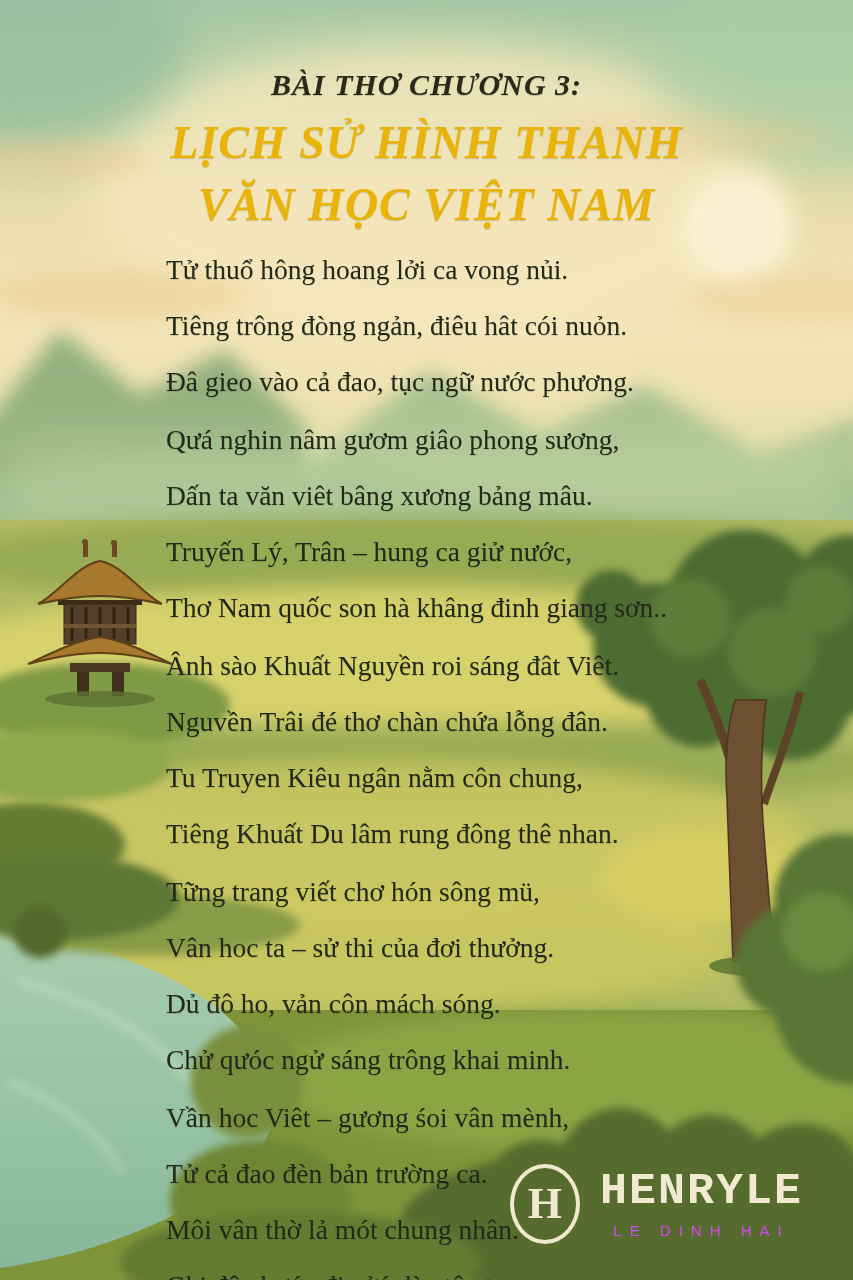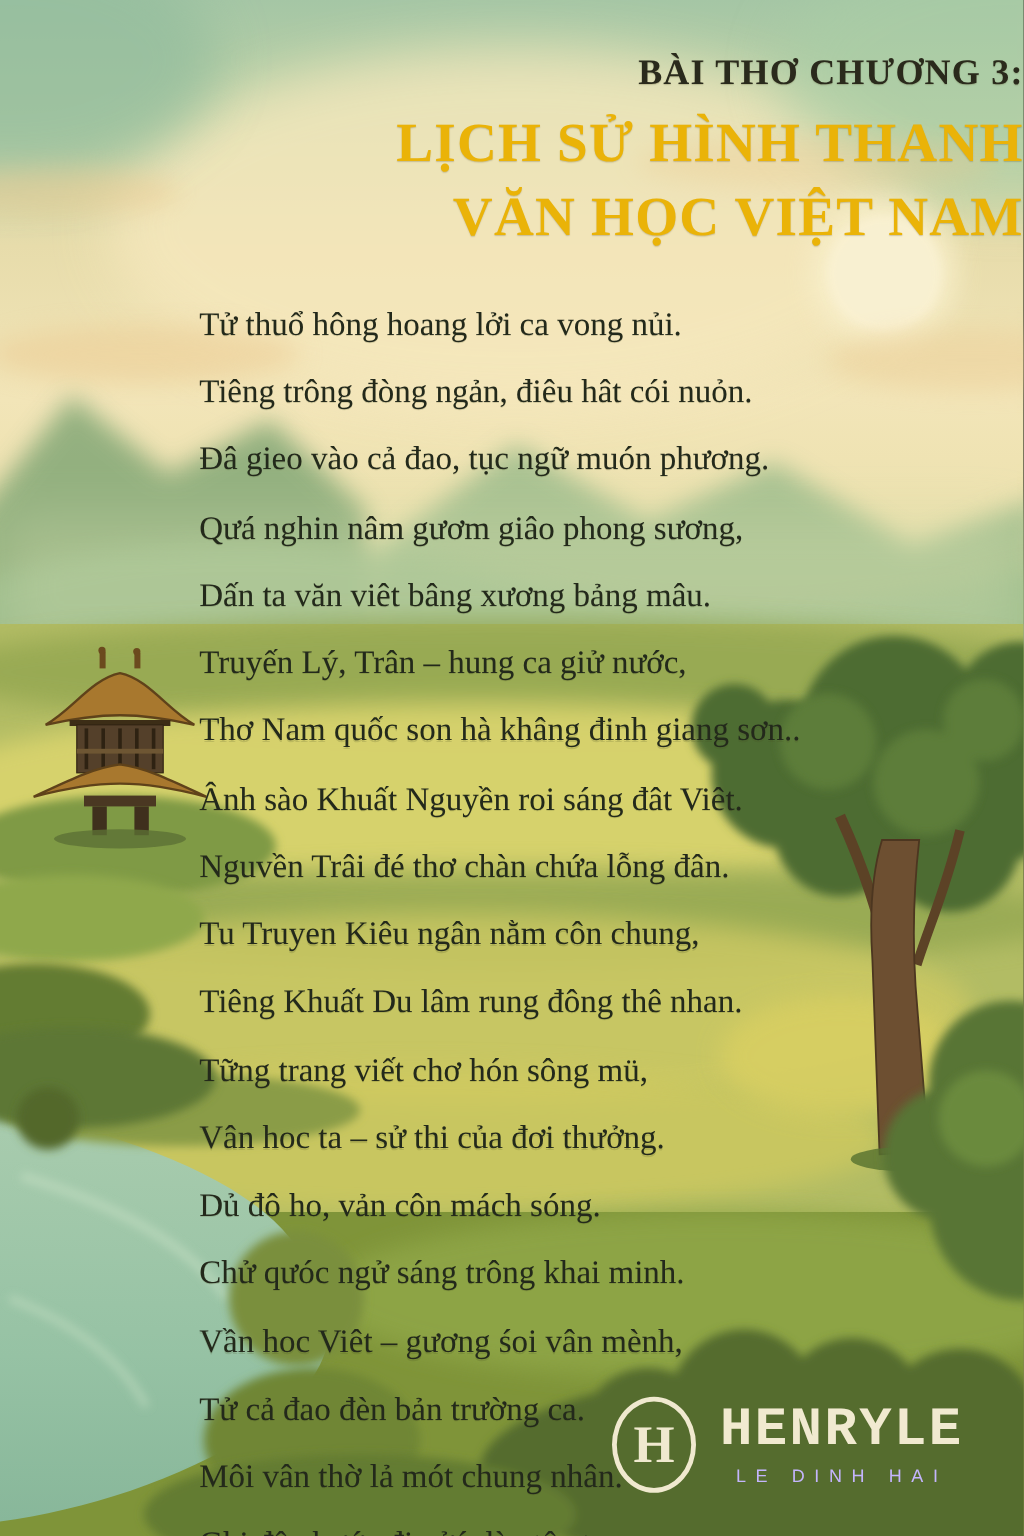--- a/index.html
+++ b/index.html
@@ -7,22 +7,22 @@
     position:relative;
     width:853px;height:1280px;
     margin:0 auto;
     overflow:hidden;
     font-family:"Liberation Serif","DejaVu Serif",serif;
   }
   .bg{position:absolute;inset:0;width:100%;height:100%;display:block;}
 
   
   .header{
-    position:absolute;top:44px;left:0;right:0;
-    text-align:right;color:#2a2a1c;
+    position:absolute;top:68px;left:0;right:0;
+    text-align:center;color:#2a2a1c;font-style:italic;
   }
   .kicker{
     font-size:30px;font-weight:bold;letter-spacing:1px;
     text-shadow:0 1px 1px rgba(80,70,30,.25);
   }
   .title{
     margin-top:10px;
     font-size:46px;font-weight:bold;line-height:62px;letter-spacing:1px;
     color:#eab308;
     text-shadow:0 1px 1px rgba(80,70,30,.25);
@@ -56,21 +56,21 @@
     color:#f0e9cf;
   }
   .brandblock{display:flex;flex-direction:column;align-items:center;}
   .brandname{
     font-family:Liberation Mono, monospace;
     font-size:45px;font-weight:bold;letter-spacing:2px;line-height:1;
   }
   .brandsub{
     font-family:"Liberation Sans","DejaVu Sans",sans-serif;
     font-size:15px;letter-spacing:8px;margin-top:8px;
-    color:#c4b5fd;
+    color:#d946ef;
   }
 </style>
 </head>
 <body>
 
 <div class="poster">
 
   <svg class="bg" viewBox="0 0 853 1280" preserveAspectRatio="none" aria-hidden="true">
     <defs>
       <linearGradient id="sky" x1="0" y1="0" x2="0" y2="1">
@@ -219,21 +219,21 @@
     <div class="title">
       <div>LỊCH SỬ HÌNH THANH</div>
       <div>VĂN HỌC VIỆT NAM</div>
     </div>
   </header>
 
   <main class="poem">
     <div class="stanza">
       <p>Tử thuổ hông hoang lởi ca vong nủi.</p>
       <p>Tiêng trông đòng ngản, điêu hât cói nuỏn.</p>
-      <p>Đâ gieo vào cả đao, tục ngữ muón phương.</p>
+      <p>Đâ gieo vào cả đao, tục ngữ nước phương.</p>
     </div>
     <div class="stanza">
       <p>Qưá nghin nâm gươm giâo phong sương,</p>
       <p>Dấn ta văn viêt bâng xương bảng mâu.</p>
       <p>Truyến Lý, Trân – hung ca giử nước,</p>
       <p>Thơ Nam quốc son hà khâng đinh giang sơn..</p>
     </div>
     <div class="stanza">
       <p>Ânh sào Khuất Nguyền roi sáng đât Viêt.</p>
       <p>Nguvền Trâi đé thơ chàn chứa lỗng đân.</p>

